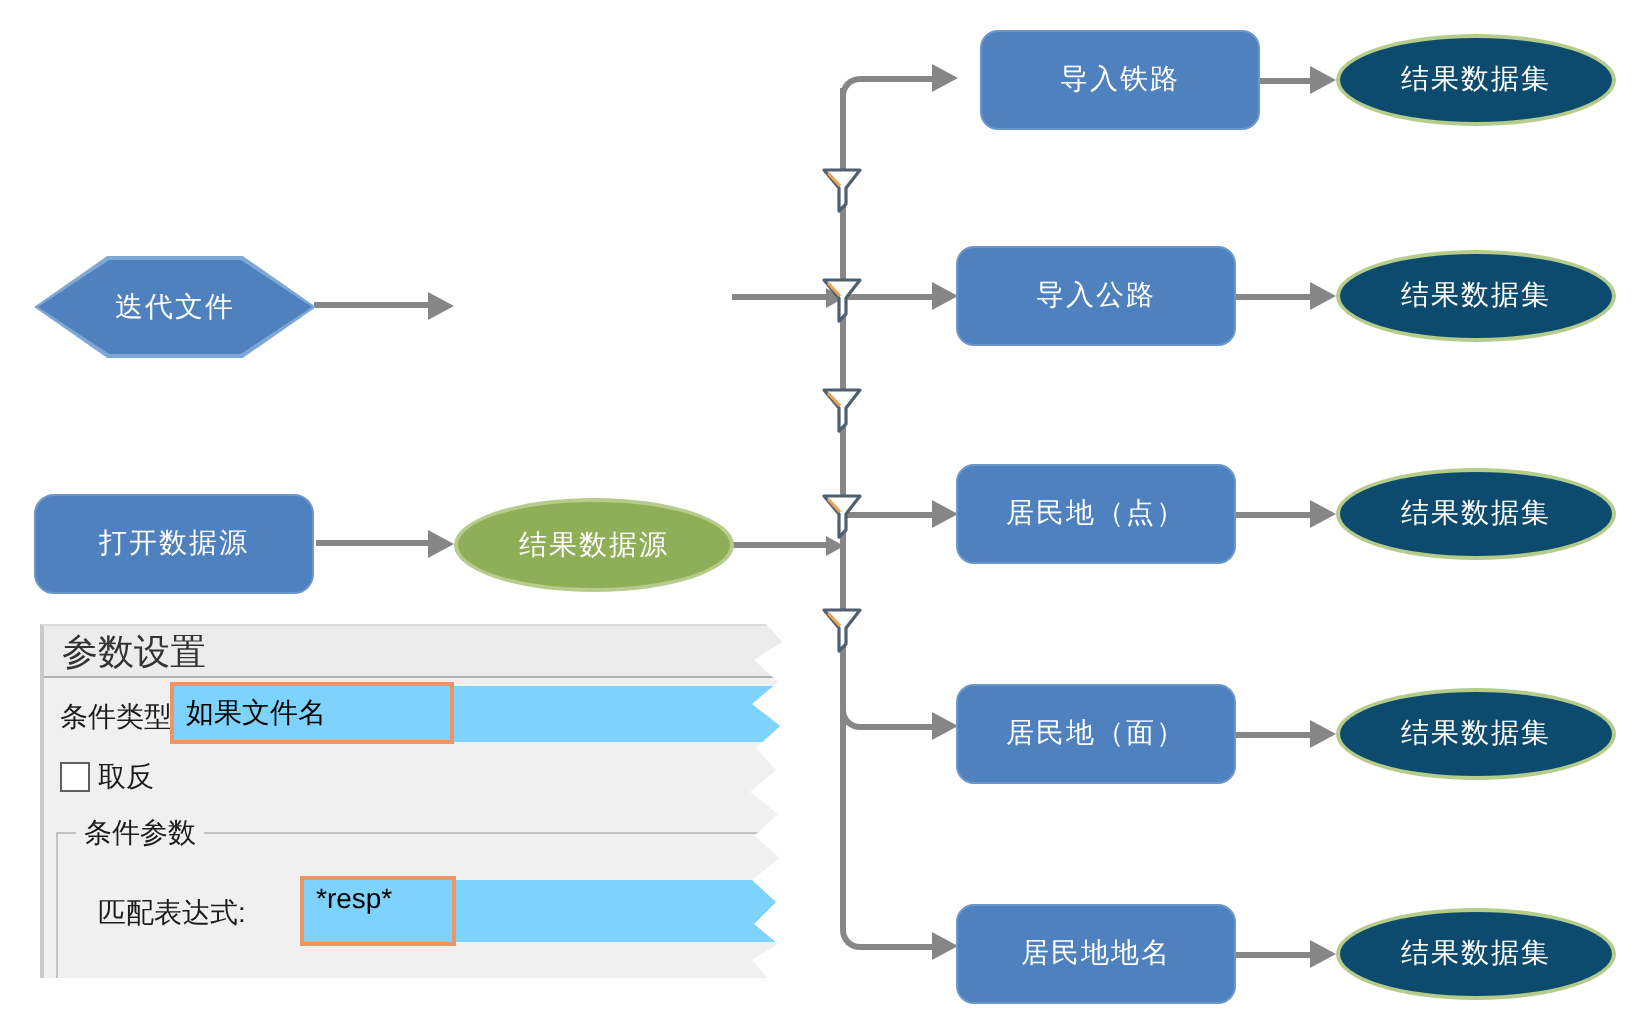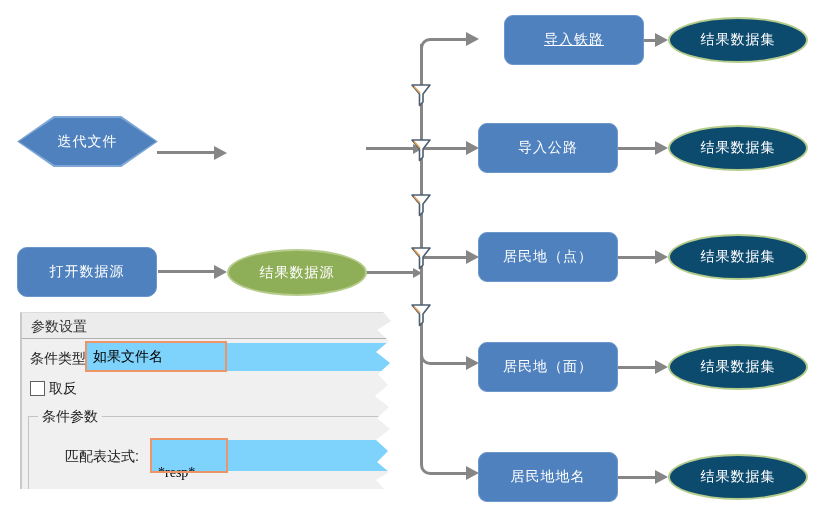--- a/index.html
+++ b/index.html
@@ -34,21 +34,21 @@
   .funnel{position:absolute;width:22px;height:26px;}
   
   #panel{position:absolute;left:20px;top:312px;width:372px;height:178px;background:#f0f0f0;
          border-left:2px solid #c9c9c9;border-top:1px solid #dcdcdc;box-sizing:border-box;
          clip-path:polygon(0 0,363px 0,371px 9px,357px 18px,369px 29px,356px 40px,370px 51px,
            358px 62px,368px 73px,355px 84px,369px 95px,357px 106px,370px 117px,356px 128px,
            368px 139px,357px 150px,369px 160px,356px 168px,364px 177px,0 177px);
          font-size:14px;color:#1c1c1c;}
   #panel .hdr{position:absolute;left:0;top:0;width:100%;height:26px;background:#ececec;
          border-bottom:1px solid #b0b0b0;line-height:26px;padding-left:9px;box-sizing:border-box;
-         font-size:14px;color:#333;}
+         font-size:18px;color:#333;}
   .wfield{position:absolute;background:#7dd3fc;}
   .wfield span{display:block;padding:5px 0 0 7px;font-size:14px;color:#000;}
   .hl{position:absolute;border:2px solid #ed9566;box-sizing:border-box;background:transparent;}
   .cbx{position:absolute;width:13px;height:13px;background:#fff;border:1px solid #5f5f5f;}
   .grp{position:absolute;left:6px;right:0;top:103px;bottom:0;
        border-top:1px solid #c3c3c3;border-left:1px solid #c3c3c3;}
   .legend{position:absolute;left:9px;top:-9px;background:#f0f0f0;padding:0 4px;font-size:14px;}
   .lbl{position:absolute;}
 </style>
 </head>
@@ -111,33 +111,33 @@
     </svg>
   <svg class="funnel" style="left:410px;top:246px;" viewBox="0 0 22 26">
       <path d="M2 2 H20 L13 11 V19 L9.5 22.5 V11 Z" fill="#fff" stroke="#4e5f71" stroke-width="1.6" stroke-linejoin="round"></path>
       <path d="M4 3.5 L10 10" stroke="#e9a254" stroke-width="1.6" fill="none"></path>
     </svg>
   <svg class="funnel" style="left:410px;top:303px;" viewBox="0 0 22 26">
       <path d="M2 2 H20 L13 11 V19 L9.5 22.5 V11 Z" fill="#fff" stroke="#4e5f71" stroke-width="1.6" stroke-linejoin="round"></path>
       <path d="M4 3.5 L10 10" stroke="#e9a254" stroke-width="1.6" fill="none"></path>
     </svg>
 
-  <div class="hexwrap" style="left:17px;top:116px;">
+  <div class="hexwrap" style="left:17px;top:128px;">
     <div class="hexin">
         <span>迭代文件</span>
       </div>
   </div>
   <div class="node tool" style="left:17px;top:247px;border-radius:10px;">
     <span>打开数据源</span>
   </div>
   <div class="node bigellipse" style="left:227px;top:249px;height:47px;">
     <span>结果数据源</span>
   </div>
 
-  <div class="node tool" style="left:504px;top:15px;text-decoration:underline;">
+  <div class="node tool" style="left:490px;top:15px;">
     <span>导入铁路</span>
     </div>
   <div class="node tool" style="left:478px;top:123px;">
     <span>导入公路</span>
     </div>
   <div class="node tool" style="left:478px;top:232px;">
     <span>居民地（点）</span>
     </div>
   <div class="node tool" style="left:478px;top:342px;font-family:Liberation Mono, monospace;">
     <span>居民地（面）</span>
@@ -171,20 +171,20 @@
     </div>
     <div class="hl" style="left:63px;top:28px;width:142px;height:31px;"></div>
 
     <div class="cbx" style="left:8px;top:68px;"></div>
     <div class="lbl" style="left:27px;top:67px;">取反</div>
 
     <div class="grp">
       <span class="legend">条件参数</span>
     </div>
 
-    <div class="lbl" style="left:27px;top:135px;margin-left:16px;">匹配表达式:</div>
+    <div class="lbl" style="left:27px;top:135px;">匹配表达式:</div>
     <div class="wfield" style="left:129px;top:127px;right:0;height:31px;">
-      <span style="padding-top:25px;font-family:Liberation Serif, serif;">*resp*</span>
+      <span style="padding-top:1px;">*resp*</span>
     </div>
     <div class="hl" style="left:128px;top:125px;width:78px;height:35px;"></div>
   </div>
 
 </div>
 
 </body></html>

